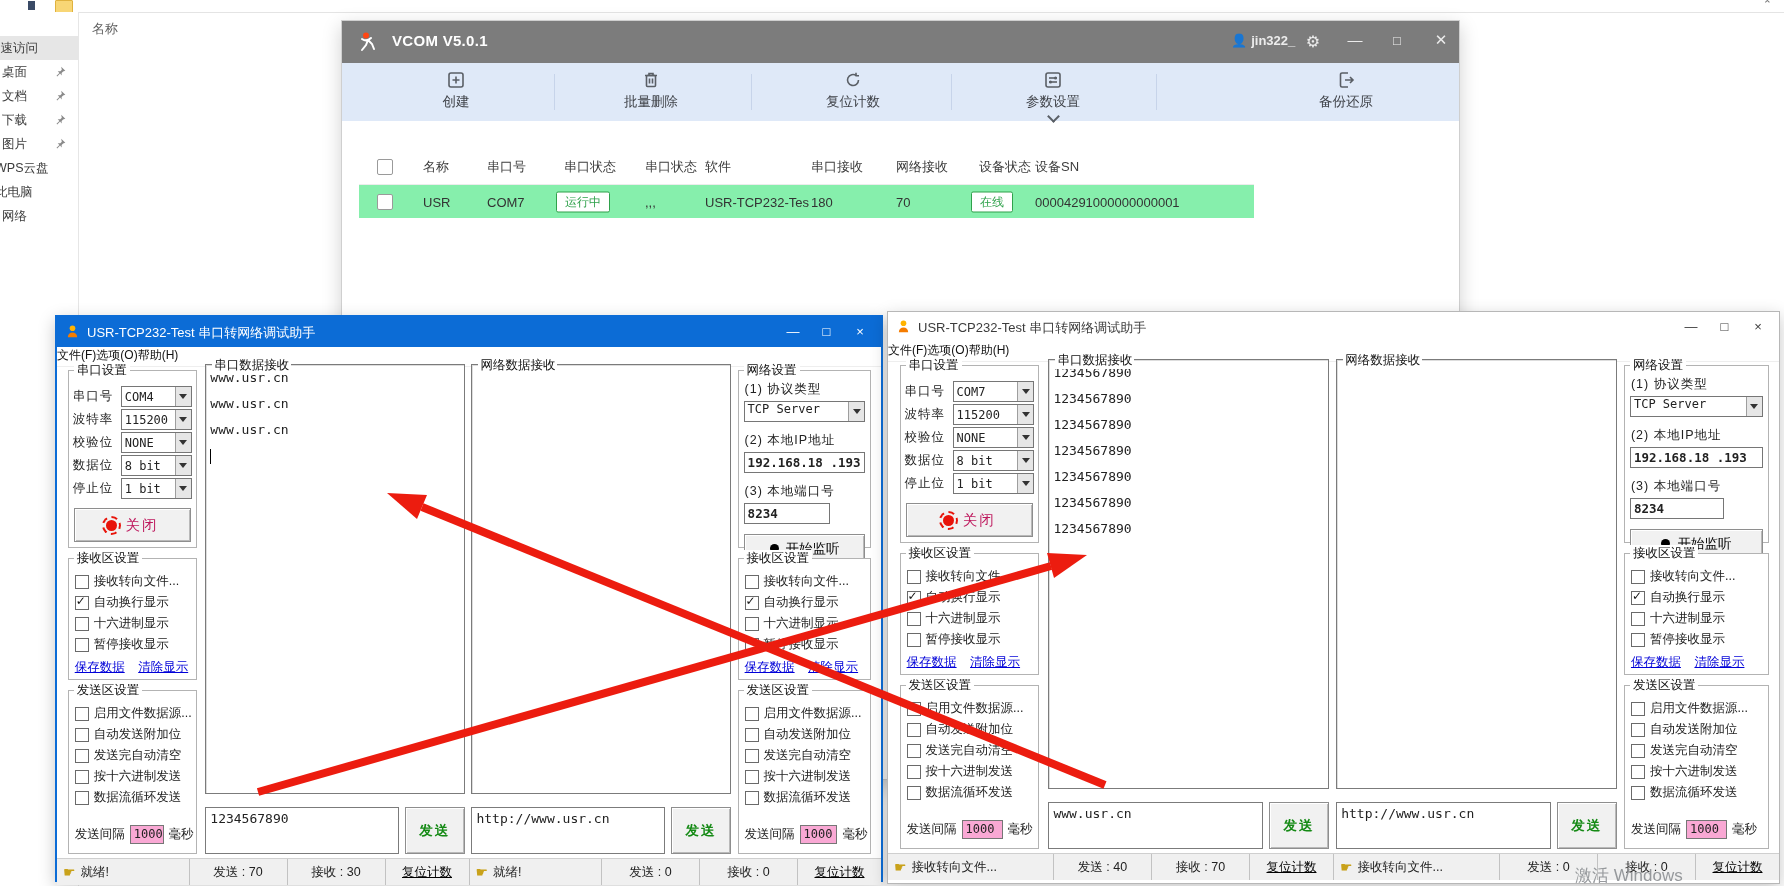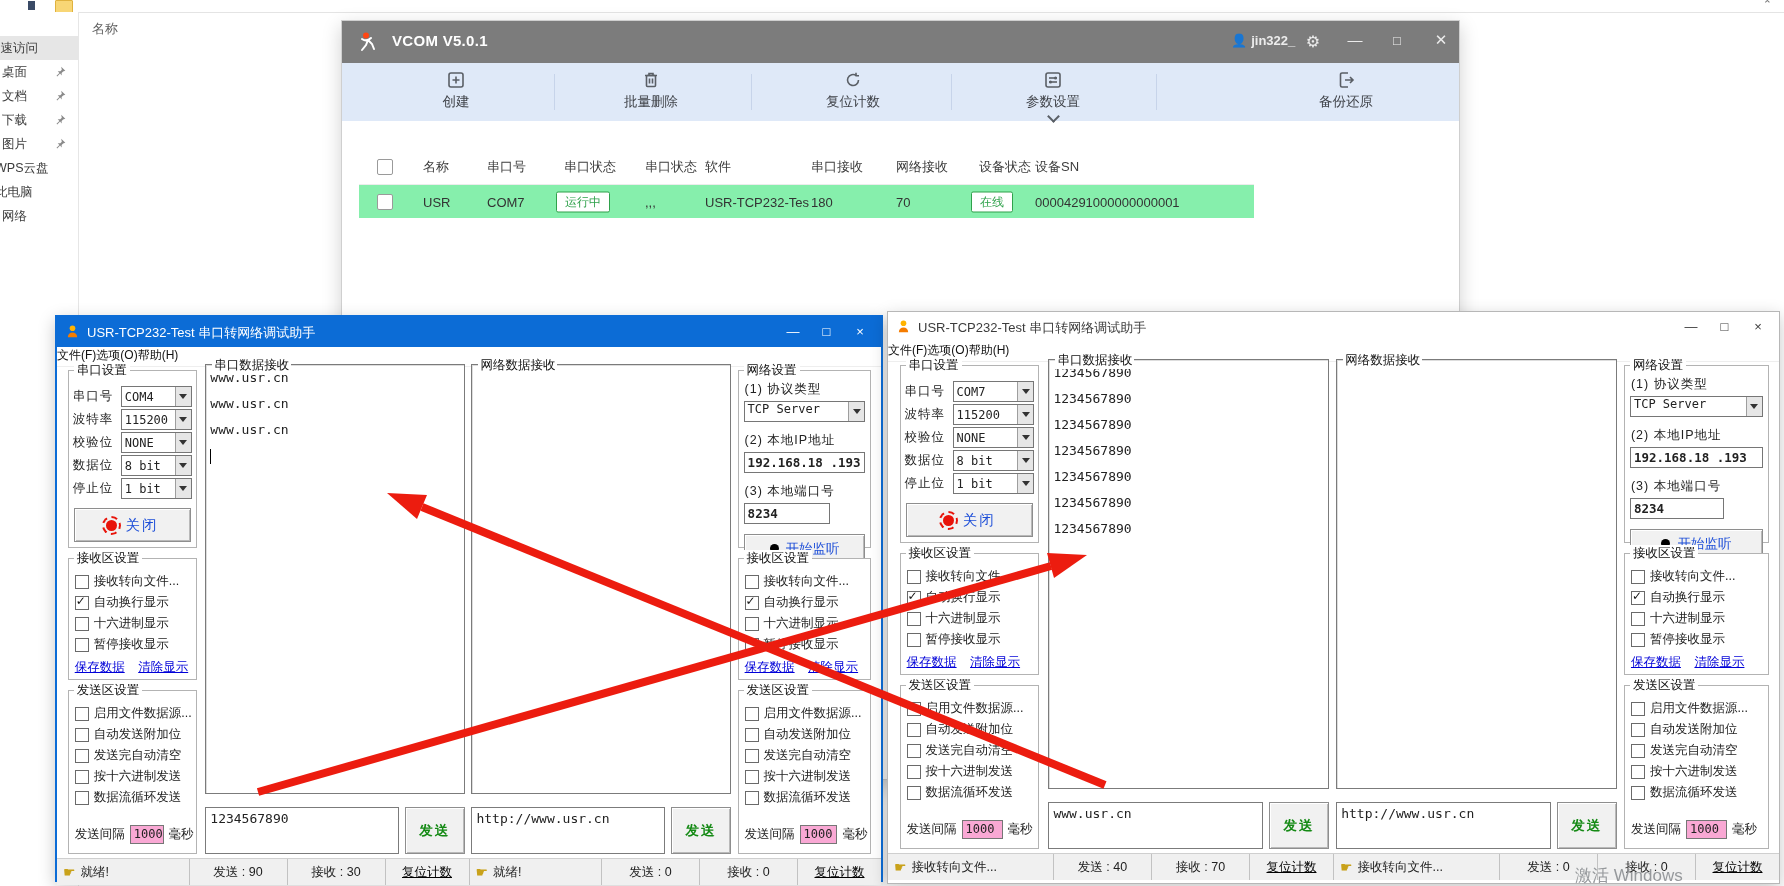--- a/index.html
+++ b/index.html
@@ -62,21 +62,21 @@
   .g1{top:53px;height:178px;}
   .g2{top:241px;height:122px;}
   .g3{top:373px;height:164px;}
   .fields{margin:14px 4px 0 4px;}
   .frow{display:flex;align-items:center;height:23px;}
   .flab{width:48px;font-size:12.5px;letter-spacing:1px;white-space:nowrap;}
   .combo{flex:1;height:19px;border:1px solid #767676;background:#fff;position:relative;display:flex;align-items:center;}
   .cval{font-family:"DejaVu Sans Mono","Liberation Mono",monospace;font-size:12px;padding-left:3px;white-space:nowrap;overflow:hidden;}
   .cbtn{position:absolute;right:0;top:0;bottom:0;width:15px;background:#e6e6e6;border-left:1px solid #9e9e9e;display:flex;align-items:center;justify-content:center;}
   .tri{width:0;height:0;border-left:4px solid transparent;border-right:4px solid transparent;border-top:5px solid #333;}
-  .pushbtn{margin:8px 5px 0 5px;height:32px;background:#f1f1f1;border:1px solid #8e8e8e;box-shadow:inset 1px 1px 0 #fff,inset -1px -1px 0 #b9b9b9;display:flex;align-items:center;justify-content:center;font-size:14.5px;color:#1d4ed8;letter-spacing:2px;}
+  .pushbtn{margin:8px 5px 0 5px;height:32px;background:#f1f1f1;border:1px solid #8e8e8e;box-shadow:inset 1px 1px 0 #fff,inset -1px -1px 0 #b9b9b9;display:flex;align-items:center;justify-content:center;font-size:14.5px;color:#be185d;letter-spacing:2px;}
   .led{width:11px;height:11px;border-radius:50%;background:#e81309;outline:2px dashed #e81309;outline-offset:2px;margin-right:9px;}
   .dot{width:9px;height:9px;border-radius:50%;background:#000;margin-right:7px;}
   .chks{margin:12px 3px 0 6px;}
   .chkrow{display:flex;align-items:center;height:21px;white-space:nowrap;overflow:hidden;}
   .cbox{width:12px;height:12px;border:1px solid #6a6a6a;background:#fff;margin-right:5px;position:relative;flex:none;}
   .cbox .tick{display:none;position:absolute;left:0px;top:-3px;font-size:12px;color:#111;}
   .cbox.on .tick{display:block;}
   .clab{font-size:12.5px;}
   .linkrow{margin:4px 0 0 6px;white-space:nowrap;}
   .lnk{color:#0000d8;text-decoration:underline;font-size:12.5px;margin-right:10px;}
@@ -87,21 +87,21 @@
   .rline{font-family:"DejaVu Sans Mono","Liberation Mono",monospace;font-size:13px;line-height:26px;padding-left:4px;white-space:pre;}
   .caret{width:1px;height:15px;background:#000;margin:6px 0 0 4px;}
   .sendrow{position:absolute;left:0;right:0;top:490px;height:47px;display:flex;}
   .sinput{flex:1;border:1px solid #7b7b7b;background:#fff;font-family:"DejaVu Sans Mono","Liberation Mono",monospace;font-size:13px;padding:3px 0 0 4px;overflow:hidden;white-space:nowrap;}
   .sbtn{width:58px;margin-left:6px;background:#f1f1f1;border:1px solid #8e8e8e;box-shadow:inset 1px 1px 0 #fff,inset -1px -1px 0 #b9b9b9;display:flex;align-items:center;justify-content:center;color:#158a15;font-weight:bold;font-size:13.5px;letter-spacing:2px;}
   .gd1{top:53px;height:178px;}
   .ndl{margin:10px 0 0 6px;font-size:12.5px;letter-spacing:1px;white-space:nowrap;}
   .ndinput{margin:3px 5px 0 5px;height:19px;border:1px solid #767676;background:#fff;font-family:"DejaVu Sans Mono","Liberation Mono",monospace;font-weight:bold;font-size:12.5px;line-height:19px;padding-left:3px;white-space:nowrap;overflow:hidden;}
   .ndcombo{margin:3px 5px 0 5px;height:19px;border:1px solid #767676;background:#fff;position:relative;display:flex;align-items:flex-start;}
   .half{width:62%;}
-  .listenbtn{margin:10px 5px 0 5px;height:27px;background:#f1f1f1;border:1px solid #8e8e8e;box-shadow:inset 1px 1px 0 #fff,inset -1px -1px 0 #b9b9b9;display:flex;align-items:center;justify-content:center;font-size:13.5px;color:#1d4ed8;}
+  .listenbtn{margin:10px 5px 0 5px;height:27px;background:#f1f1f1;border:1px solid #8e8e8e;box-shadow:inset 1px 1px 0 #fff,inset -1px -1px 0 #b9b9b9;display:flex;align-items:center;justify-content:center;font-size:13.5px;color:#000000;}
   .ustatus{position:absolute;left:0;right:0;top:541px;height:26px;background:#f0f0f0;border-top:1px solid #cfcfcf;display:flex;font-size:12.5px;}
   .shalf{flex:1;display:flex;align-items:center;overflow:hidden;min-width:0;}
   .shalf + .shalf{border-left:1px solid #c2c2c2;}
   .hand{color:#c9a21b;font-size:14px;margin:0 5px 0 6px;}
   .stext{flex:1;white-space:nowrap;overflow:hidden;}
   .sboxc{width:98px;height:100%;border-left:1px solid #c2c2c2;display:flex;align-items:center;justify-content:center;white-space:nowrap;box-sizing:border-box;}
   .sreset{width:84px;text-decoration:underline;color:#000;}
   
   .arrows{position:absolute;left:0;top:0;z-index:50;pointer-events:none;}
   .wm{position:absolute;left:1575px;top:864px;z-index:60;color:#8d9094;opacity:.9;}
@@ -513,21 +513,21 @@
           <span class="lnk">文件载入</span>
           <span class="lnk">清除输入</span>
         </div>
       </div>
     </div>
 
     <div class="ustatus">
       <div class="shalf">
         <span class="hand">☛</span>
         <span class="stext">就绪!</span>
-        <span class="sboxc">发送 : 90</span>
+        <span class="sboxc">发送 : 70</span>
         <span class="sboxc">接收 : 30</span>
         <span class="sboxc sreset">复位计数</span>
       </div>
       <div class="shalf">
         <span class="hand">☛</span>
         <span class="stext">就绪!</span>
         <span class="sboxc">发送 : 0</span>
         <span class="sboxc">接收 : 0</span>
         <span class="sboxc sreset">复位计数</span>
       </div>

